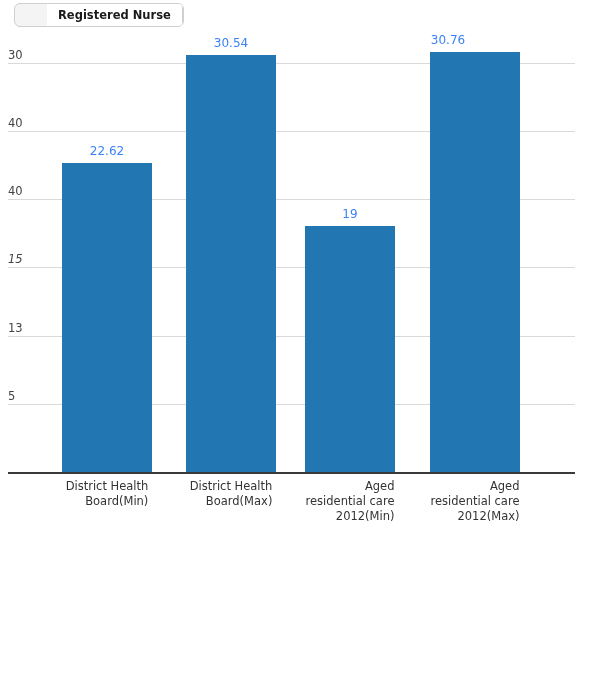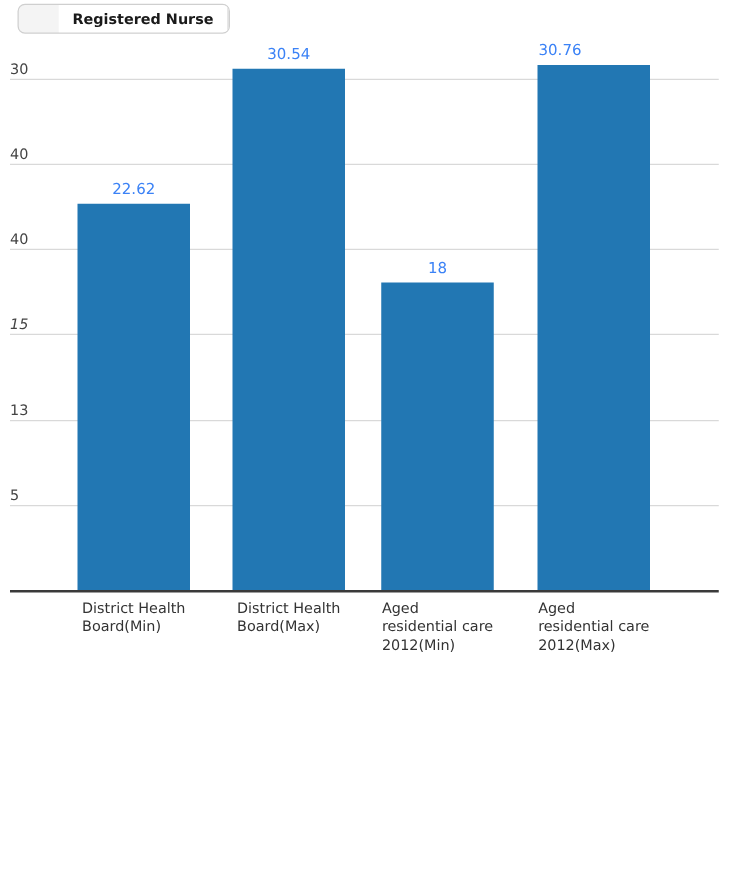--- a/index.html
+++ b/index.html
@@ -100,21 +100,21 @@
     font-size: 12px;
     color: #3b82f6;
     text-align: center;
     white-space: nowrap;
     transform: translateX(-50%);
   }
   .catlabel {
     position: absolute;
     font-size: 11.5px;
     color: #333333;
-    text-align: left;
+    text-align: right;
     line-height: 15px;
     transform: translateX(-50%);
     white-space: pre-line;
   }
 </style>
 </head>
 <body>
 
 <div id="tabbar">
   <div class="tab active">
@@ -138,21 +138,21 @@
       <div class="ytick" style="top: 363.8px;">5</div>
       <div class="bar" style="left: 62px; width: 90px; top: 131.463px; height: 308.537px; background: rgb(34, 119, 179);"></div>
       <div class="barlabel" style="left: 107px; top: 112.463px; text-align: right;">22.62</div>
       <div class="catlabel" style="left: 107px; top: 447px;">District Health
 Board(Min)</div>
       <div class="bar" style="left: 186px; width: 90px; top: 23.4344px; height: 416.566px; background: rgb(34, 119, 179);"></div>
       <div class="barlabel" style="left: 231px; top: 4.4344px;">30.54</div>
       <div class="catlabel" style="left: 231px; top: 447px;">District Health
 Board(Max)</div>
       <div class="bar" style="left: 305px; width: 90px; top: 194.48px; height: 245.52px; background: rgb(34, 119, 179);"></div>
-      <div class="barlabel" style="left: 350px; top: 175.48px;">18</div>
+      <div class="barlabel" style="left: 350px; top: 175.48px;">19</div>
       <div class="catlabel" style="left: 350px; top: 447px;">Aged
 residential care
 2012(Min)</div>
       <div class="bar" style="left: 430px; width: 90px; top: 20.4336px; height: 419.566px; background: rgb(34, 119, 179);"></div>
       <div class="barlabel" style="left: 448px; top: 1.4336px;">30.76</div>
       <div class="catlabel" style="left: 475px; top: 447px;">Aged
 residential care
 2012(Max)</div>
       <div class="axisline" style="top: 440px; background: rgb(58, 58, 58);"></div>
     </div>

